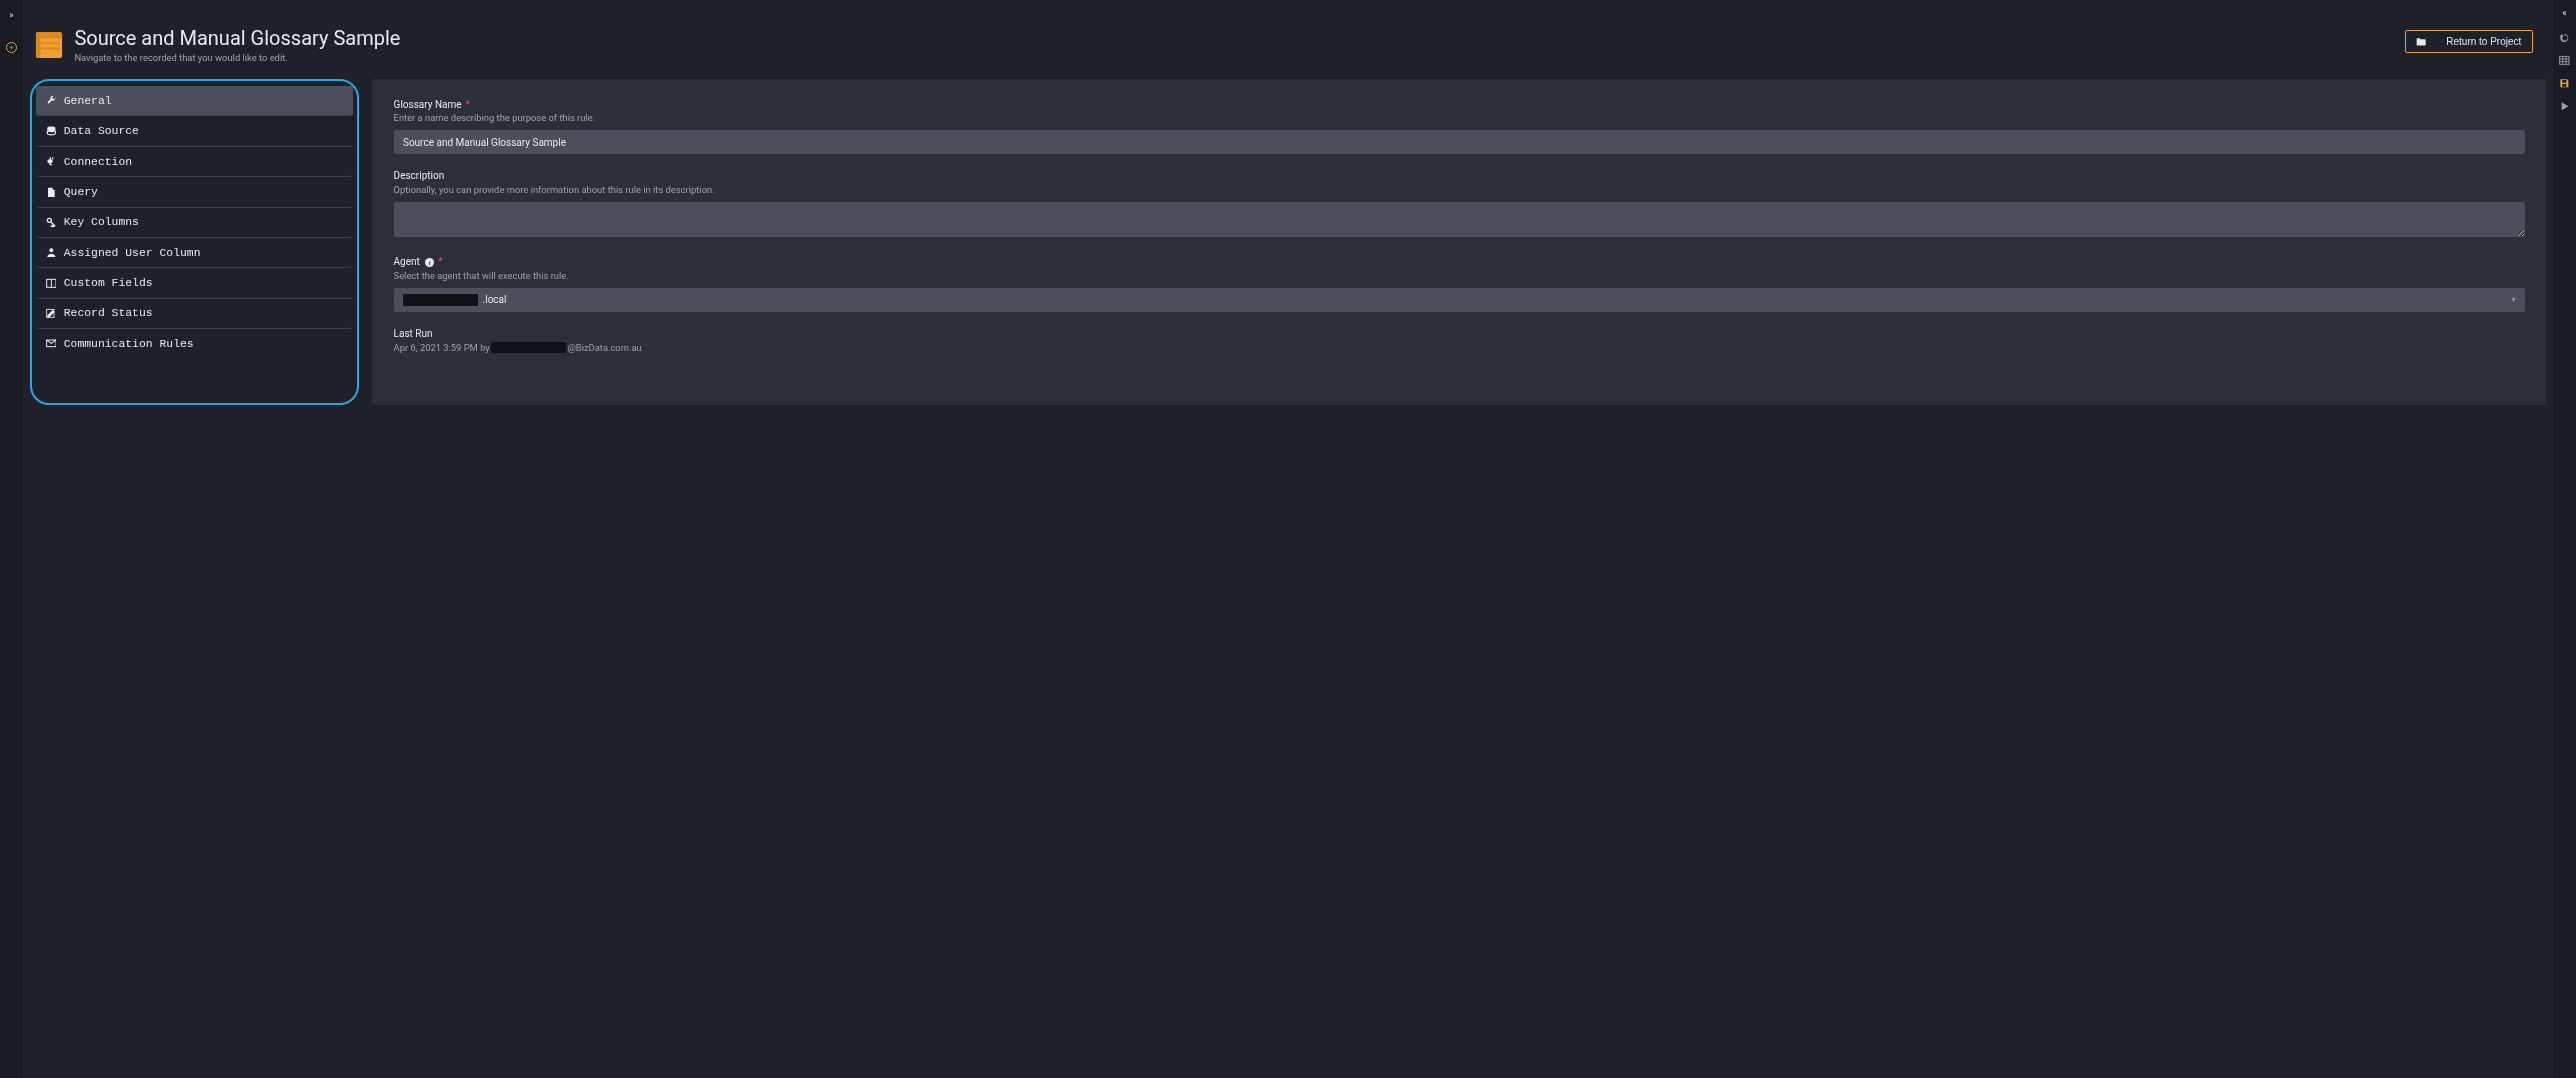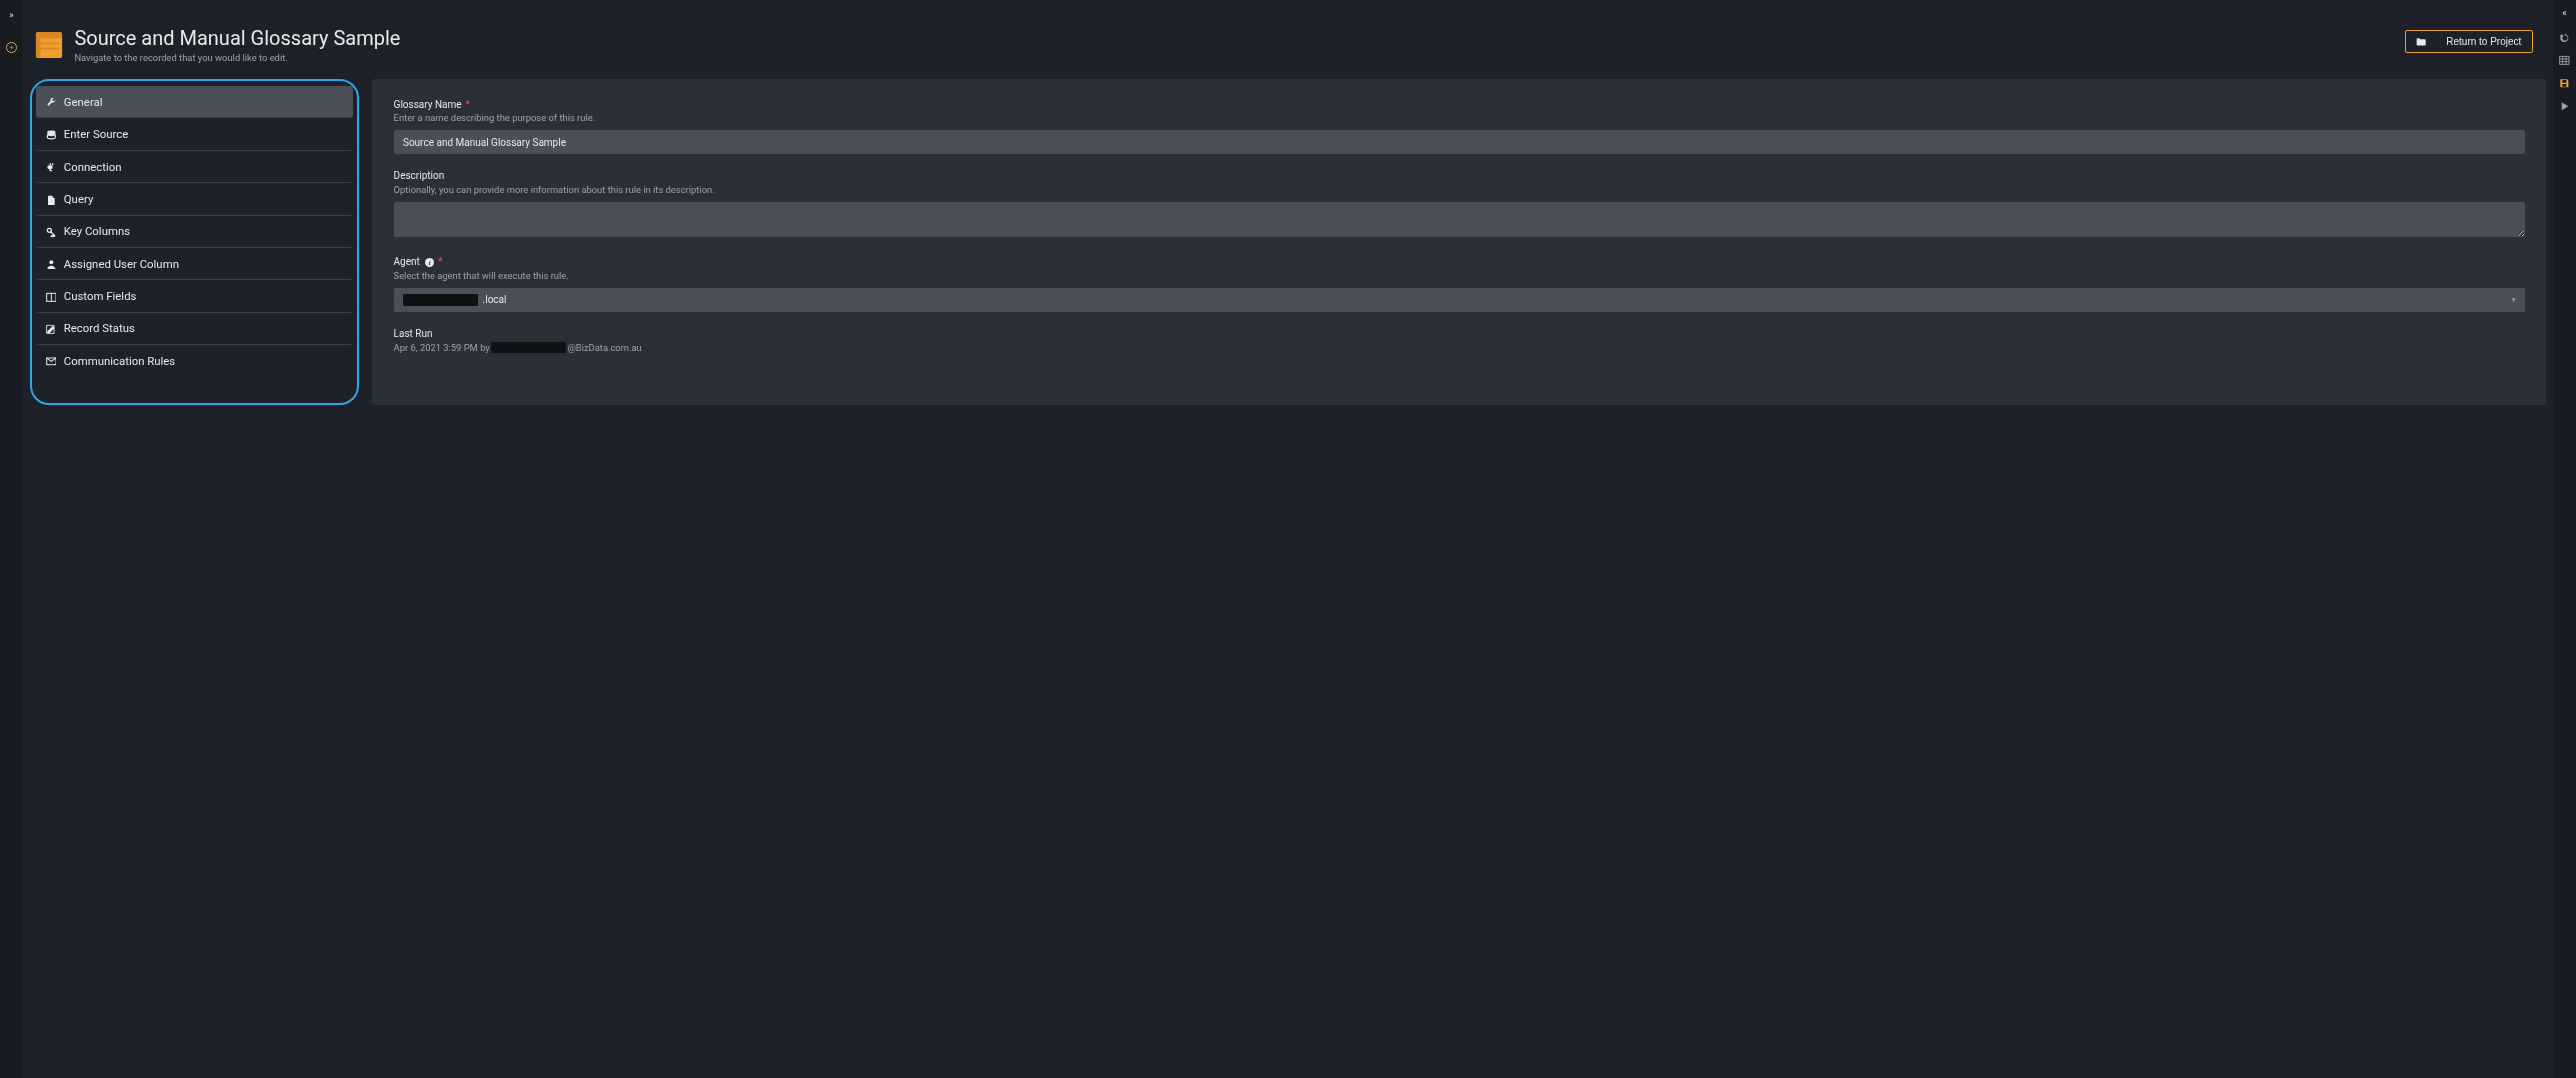--- a/index.html
+++ b/index.html
@@ -146,20 +146,21 @@
   .nav-item {
     display: flex;
     align-items: center;
     gap: 6.7px;
     padding: 8.7px 9.4px;
     font-size: 11.4px;
     color: var(--text-primary);
     border-bottom: 0.7px solid var(--border-subtle);
     cursor: pointer;
     border-radius: 2.7px;
+    font-family: Liberation Mono, monospace;
   }
   .nav-item:last-child { border-bottom: none; }
   .nav-item.active { background: var(--bg-nav-active); }
   .nav-item .nav-icon {
     width: 12px;
     text-align: center;
     color: var(--text-primary);
   }
   .nav-item .nav-icon svg { width: 10.7px; height: 10.7px; display: inline-block; vertical-align: middle; fill: currentColor; }
 
@@ -300,21 +301,21 @@
             <span>General</span>
           </div>
           <div class="nav-item">
             <span class="nav-icon">
               <svg viewBox="0 0 16 16">
                   <ellipse cx="8" cy="3" rx="6" ry="2.2"></ellipse>
                   <path d="M2 3v4c0 1.2 2.7 2.2 6 2.2s6-1 6-2.2V3"></path>
                   <path d="M2 7v4c0 1.2 2.7 2.2 6 2.2s6-1 6-2.2V7" fill="none" stroke="currentColor" stroke-width="1.8"></path>
                 </svg>
             </span>
-            <span>Enter Source</span>
+            <span>Data Source</span>
           </div>
           <div class="nav-item">
             <span class="nav-icon">
               <svg viewBox="0 0 16 16">
                   <path d="M6 2v3H5a3 3 0 0 0 0 6v1a2 2 0 0 0 2 2h2v-2H7v-1a3 3 0 0 0 0-6V2H6zm4 0v3h1V2h-1z"></path>
                   <rect x="9" y="2" width="1.5" height="3"></rect>
                   <rect x="5.5" y="2" width="1.5" height="3"></rect>
                 </svg>
             </span>
             <span>Connection</span>

